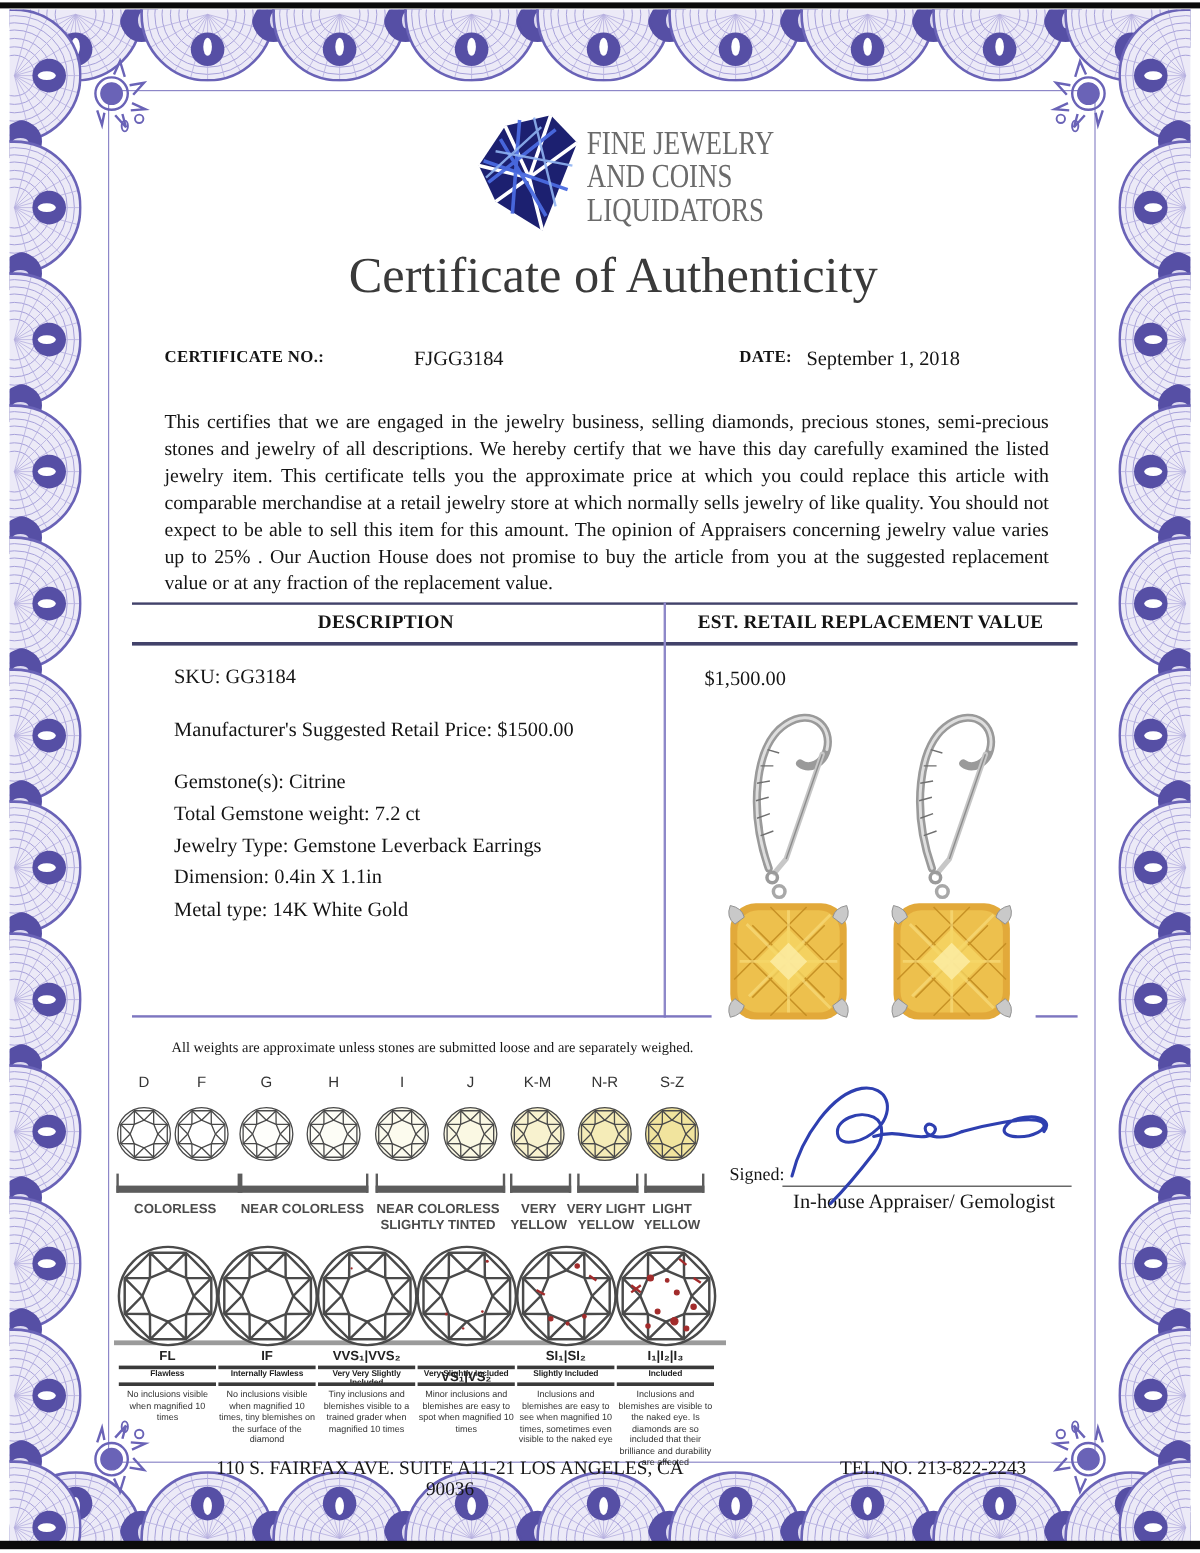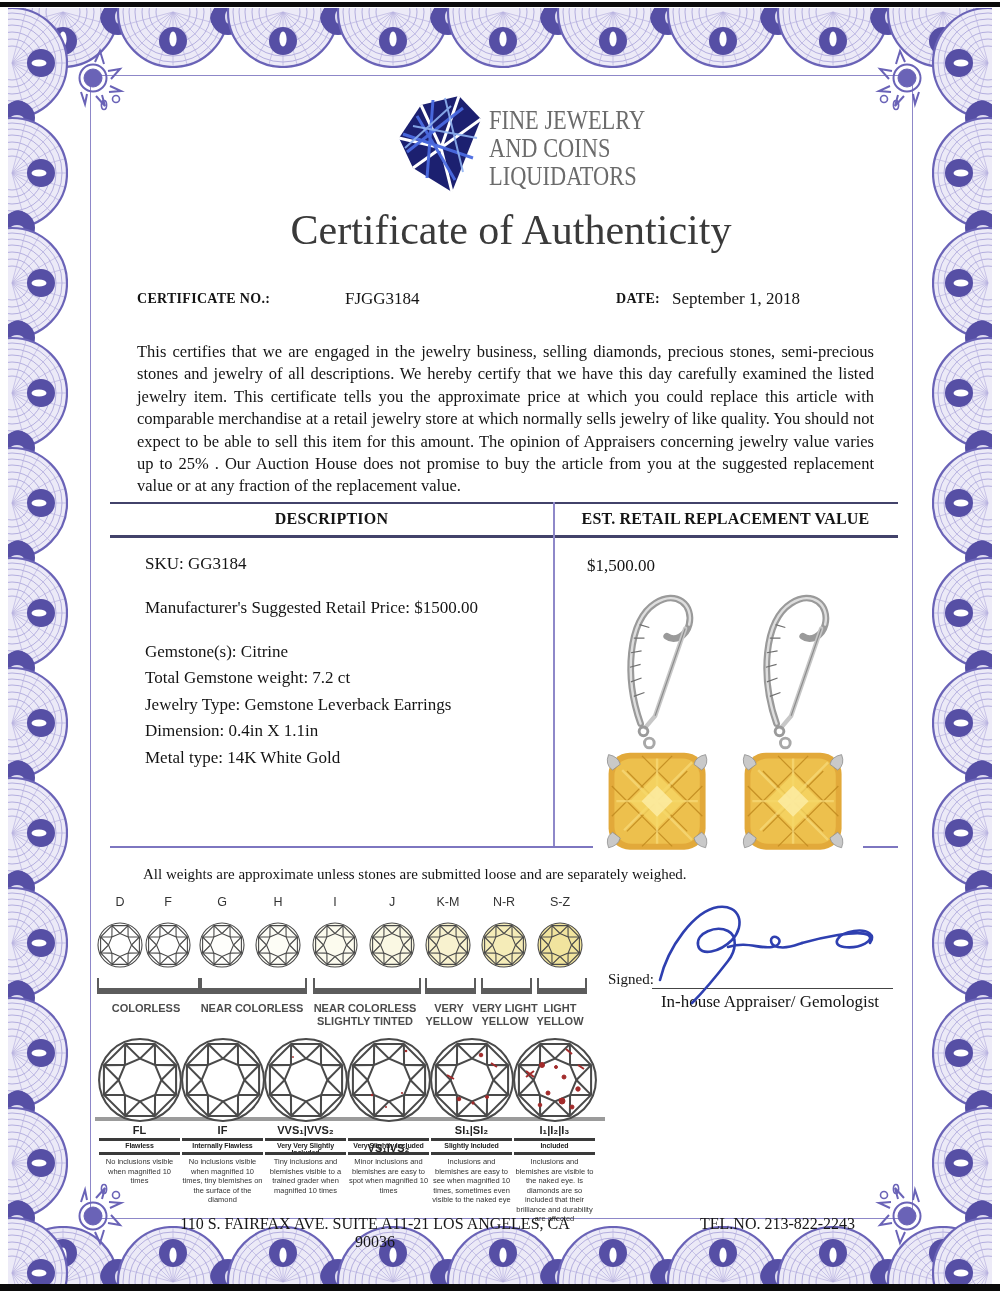--- a/index.html
+++ b/index.html
@@ -183,41 +183,41 @@
   <span class="content meta-label" style="left:616px;top:291px;">DATE:</span>
   <span class="content meta-value" style="left:672px;top:289px;">September 1, 2018</span>
 
   <div class="content bodytext" style="left:137px;top:341px;width:737px;">This certifies that we are engaged in the jewelry business, selling diamonds, precious stones, semi-precious stones and jewelry of all descriptions.  We hereby certify that we have this day carefully examined the listed jewelry item. This certificate tells you the approximate price at which you could replace this article with comparable merchandise at a retail jewelry store at which normally sells jewelry of like quality.  You should not expect to be able to sell this item for this amount.  The opinion of Appraisers concerning jewelry value varies up to 25% .   Our Auction House does not promise to buy the article from you at the suggested replacement value or at any fraction of the replacement value.</div>
 
   <div class="tline" style="left:110px;top:502px;width:788px;height:2px;"></div>
   <div class="tline" style="left:110px;top:535px;width:788px;height:3px;"></div>
   <div class="vline" style="left:553px;top:502px;width:2px;height:346px;"></div>
   <div class="tline-purple" style="left:110px;top:846px;width:788px;height:2px;"></div>
 
-  <div class="content col-header" style="left:110px;top:510px;width:443px;">DESCRIPTION</div>
+  <div class="content col-header" style="left:100px;top:510px;width:443px;">DESCRIPTION</div>
   <div class="content col-header" style="left:553px;top:510px;width:345px;">EST. RETAIL REPLACEMENT VALUE</div>
 
   <div class="content detail" style="left:145px;top:551px;">SKU: GG3184</div>
   <div class="content detail" style="left:145px;top:595px;">Manufacturer's Suggested Retail Price: $1500.00</div>
   <div class="content detail" style="left:145px;top:639px;width:400px;">
     <div>Gemstone(s): Citrine</div>
     <div>Total Gemstone weight: 7.2 ct</div>
     <div>Jewelry Type: Gemstone Leverback Earrings</div>
     <div>Dimension: 0.4in X 1.1in</div>
     <div>Metal type: 14K White Gold</div>
   </div>
 
   <div class="content detail" style="left:587px;top:553px;">$1,500.00</div>
 
   <svg class="content" style="left:593px;top:578px;background:#ffffff;z-index:5;" width="270" height="287">
     <use href="#earring" transform="translate(2,2) scale(0.97)"></use>
     <use href="#earring" transform="translate(138,2) scale(0.97)"></use>
   </svg>
 
-  <div class="content" style="left:143px;top:866px;font-size:15px;">All weights are approximate unless stones are submitted loose and are separately weighed.</div>
+  <div class="content" style="left:143px;top:866px;font-size:12px;">All weights are approximate unless stones are submitted loose and are separately weighed.</div>
 
   <div class="content grade-letter" style="left:100px;top:895px;">D</div>
   <div class="content grade-letter" style="left:148px;top:895px;">F</div>
   <div class="content grade-letter" style="left:202px;top:895px;">G</div>
   <div class="content grade-letter" style="left:258px;top:895px;">H</div>
   <div class="content grade-letter" style="left:315px;top:895px;">I</div>
   <div class="content grade-letter" style="left:372px;top:895px;">J</div>
   <div class="content grade-letter" style="left:428px;top:895px;">K-M</div>
   <div class="content grade-letter" style="left:484px;top:895px;">N-R</div>
   <div class="content grade-letter" style="left:540px;top:895px;">S-Z</div>

